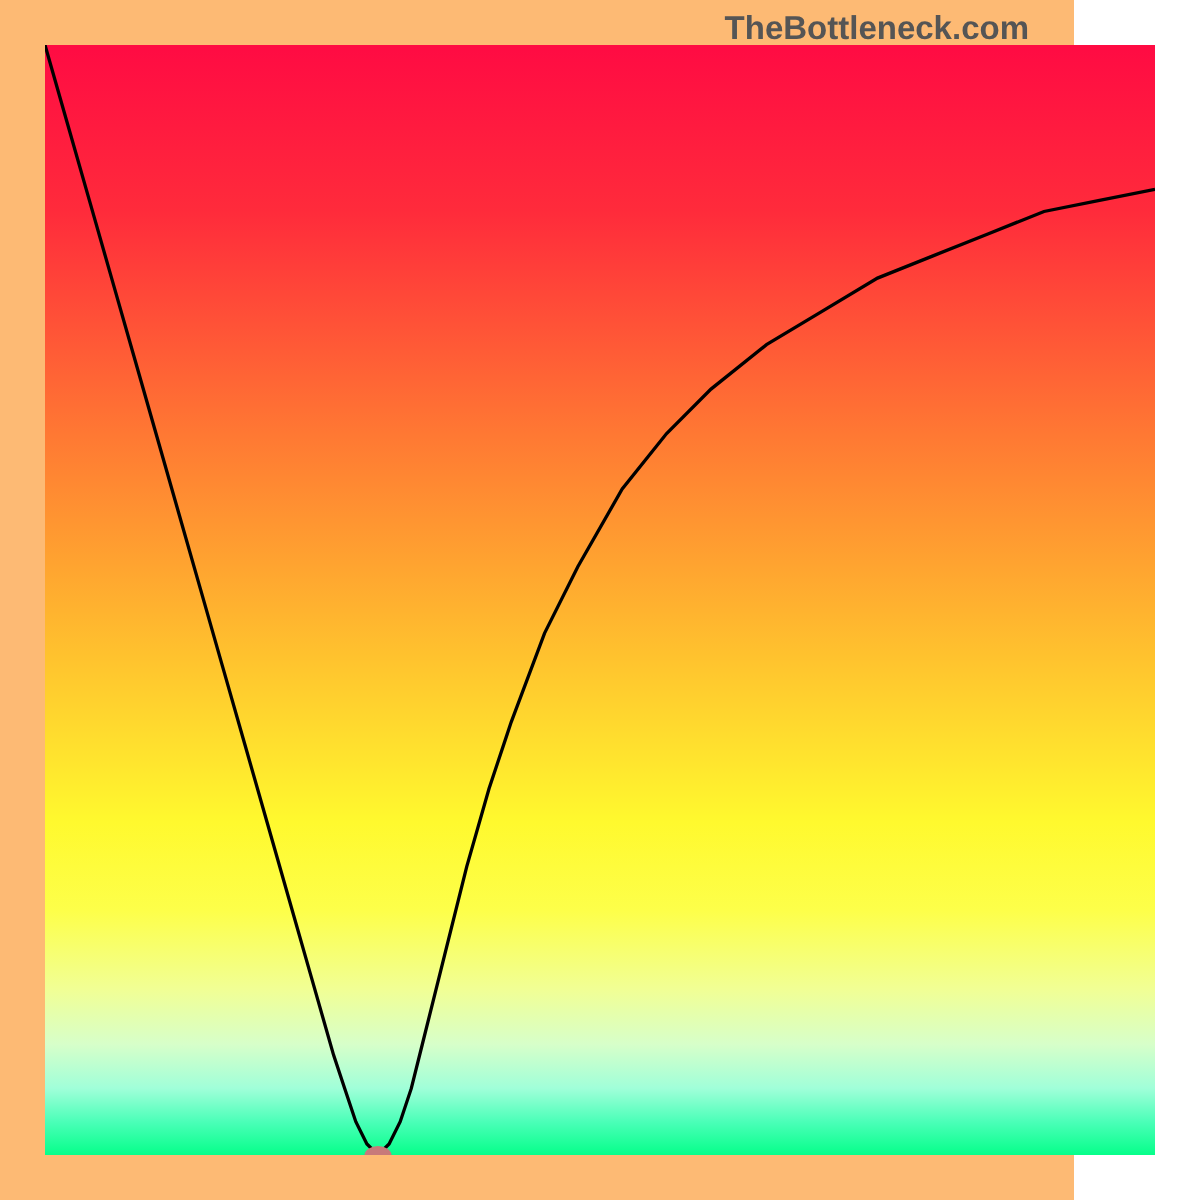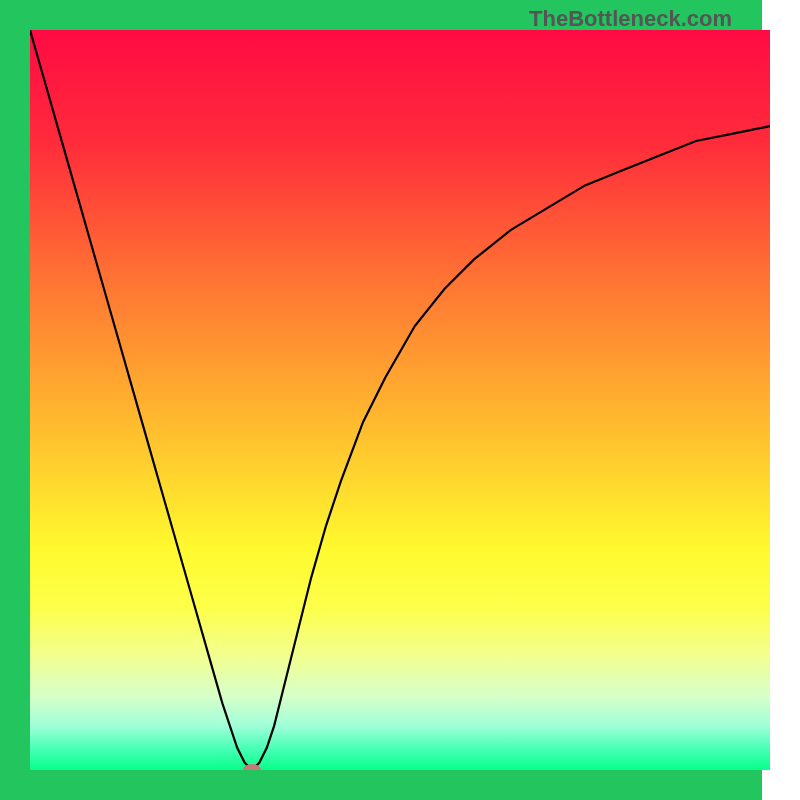--- a/index.html
+++ b/index.html
@@ -7,22 +7,21 @@
     padding: 0;
     width: 800px;
     height: 800px;
     overflow: hidden;
     font-family: Arial, sans-serif;
   }
   .chart-container {
     position: relative;
     width: 716px;
     height: 800px;
-    background: #22c55e;
-    padding-left: 46px;
+    background: #fdba74;
   }
   .plot-area {
     position: absolute;
     left: 30px;
     top: 30px;
     width: 740px;
     height: 740px;
     overflow: hidden;
   }
   .gradient-bg {

